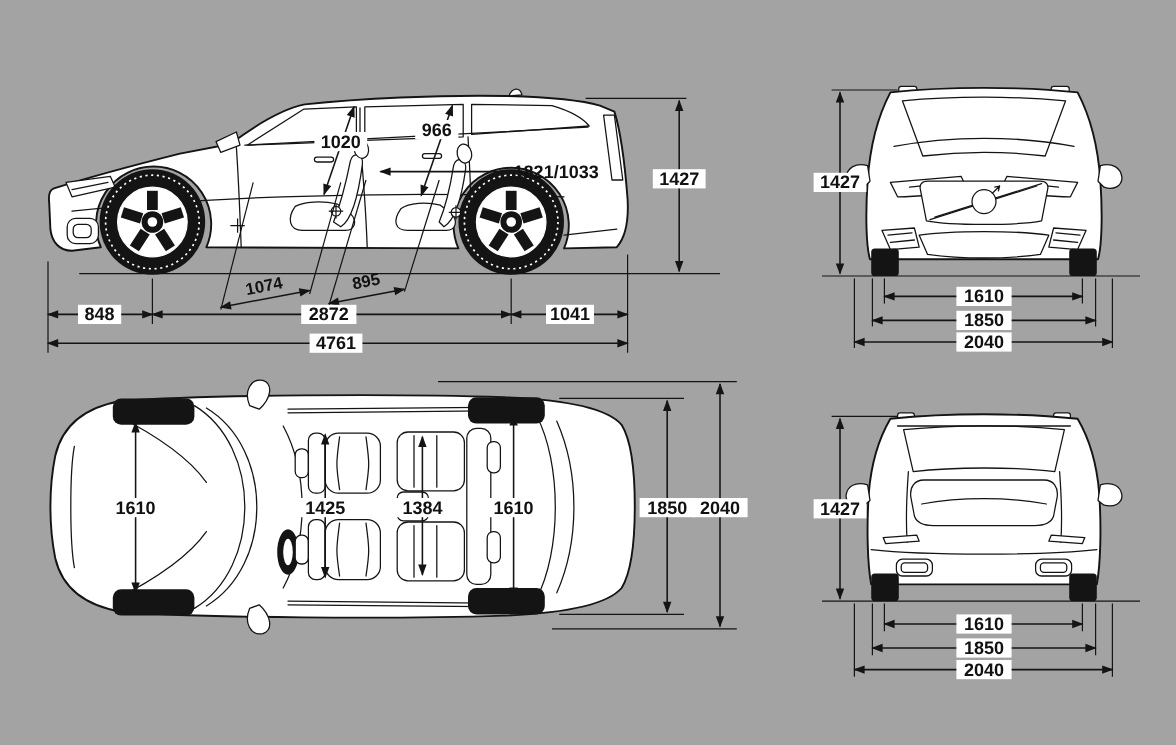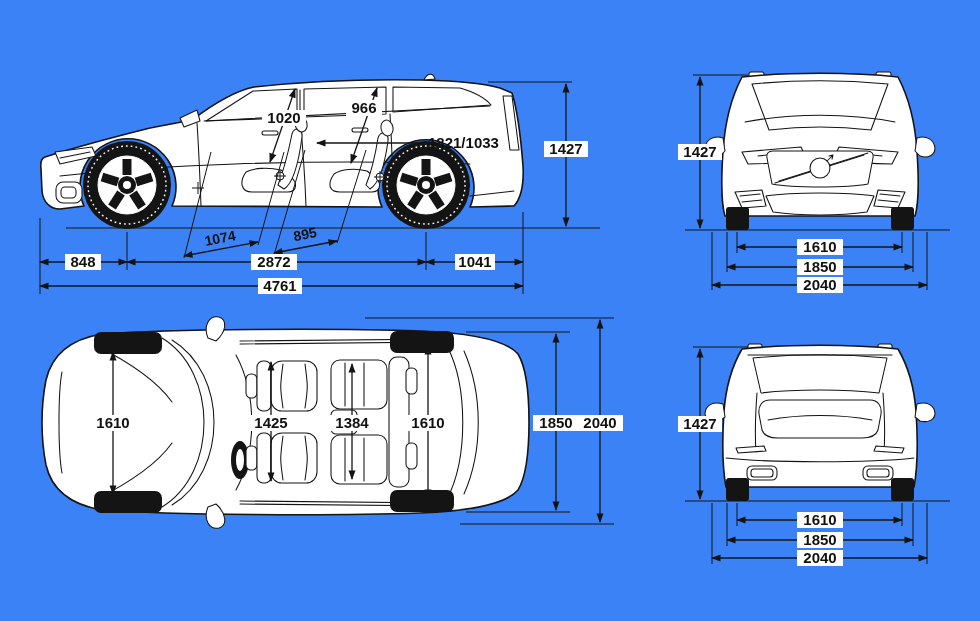--- a/index.html
+++ b/index.html
@@ -1,16 +1,16 @@
 <!DOCTYPE html>
 <html><head>
 <meta charset="utf-8">
 <style>
   html,body{margin:0;padding:0;background:#fff;}
-  #stage{position:relative;width:980px;height:621px;background:#3b82f6;overflow:hidden;}
+  #stage{position:relative;width:980px;height:621px;background:#a3a3a3;overflow:hidden;}
   svg{display:block;}
   .o{fill:#fff;stroke:#141414;stroke-width:1.6;stroke-linejoin:round;stroke-linecap:round;}
   .d{fill:none;stroke:#141414;stroke-width:1.05;stroke-linejoin:round;stroke-linecap:round;}
   .dw{fill:#fff;stroke:#141414;stroke-width:1.05;stroke-linejoin:round;}
   .f{fill:#141414;stroke:none;}
   .dim{stroke:#141414;stroke-width:1.3;fill:none;}
   .ext{stroke:#141414;stroke-width:1;fill:none;}
   .lblbg{fill:#fff;}
   text.t{font:bold 15px "Liberation Sans",sans-serif;fill:#111;text-anchor:middle;}
   text.tl{font:bold 15px "Liberation Sans",sans-serif;fill:#111;text-anchor:start;}

